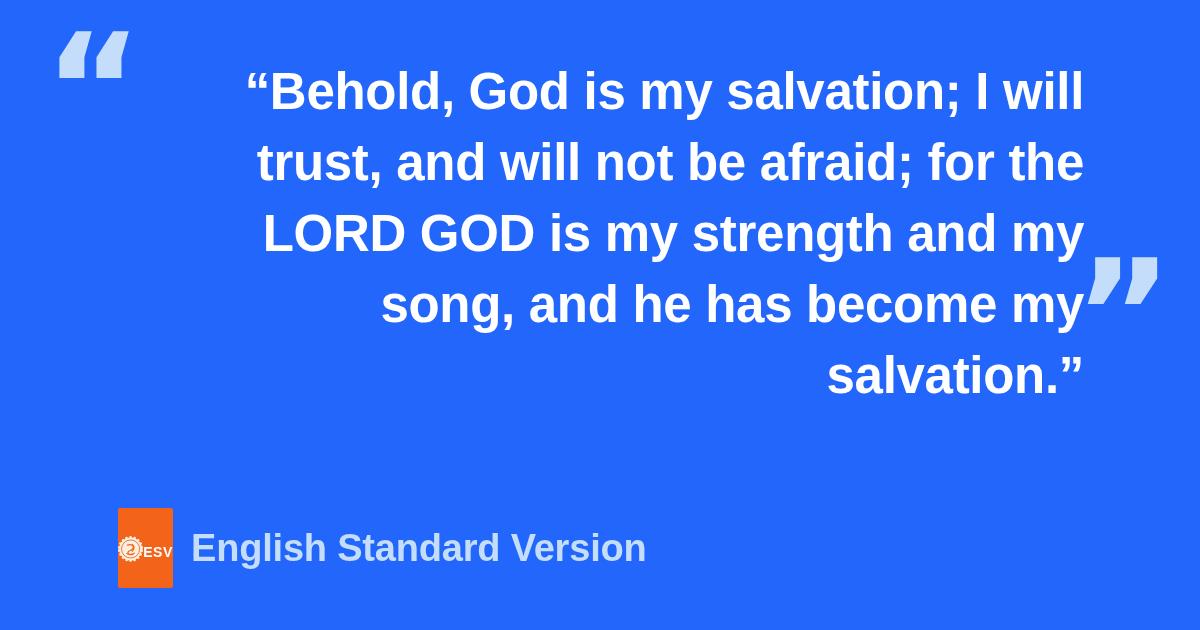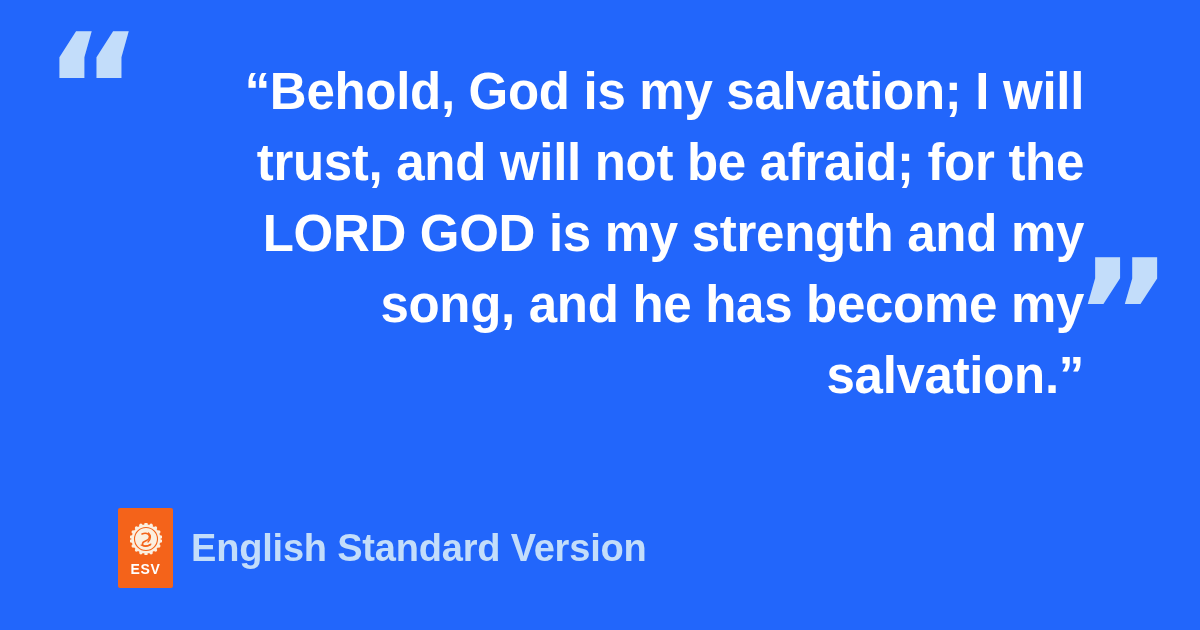--- a/index.html
+++ b/index.html
@@ -69,21 +69,21 @@
     flex-direction: row;
     align-items: center;
   }
   #version-logo {
     position: relative;
     width: 55px;
     height: 80px;
     background: #f4631a;
     border-radius: 2px;
     display: flex;
-    flex-direction: column;
+    flex-direction: row;
     align-items: center;
     justify-content: center;
     flex: 0 0 auto;
   }
   #seal-icon {
     width: 32px;
     height: 32px;
     margin-top: 2px;
     display: block;
   }

